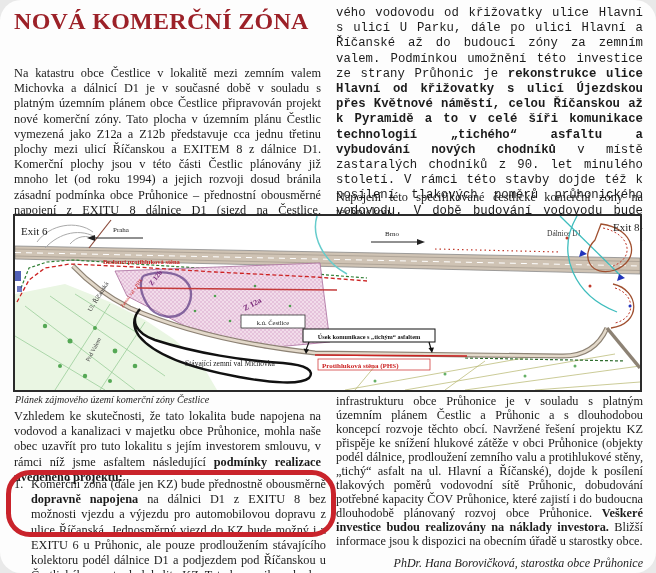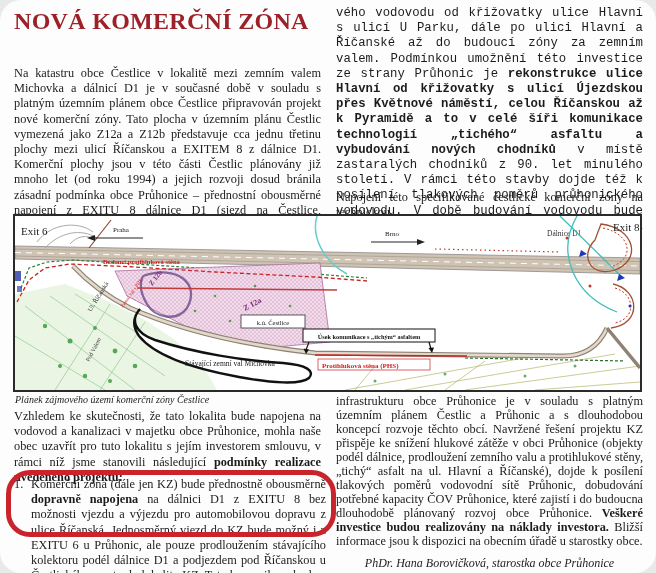--- a/index.html
+++ b/index.html
@@ -12,21 +12,21 @@
   .b{font-weight:bold;}
   #lcol1{left:14px;top:66px;}
   #rcol1{left:336px;top:6px;font-family:Liberation Mono, monospace;}
   #rcol2{left:336px;top:190px;}
   #caption{left:15px;top:394px;font-size:10px;font-style:italic;color:#222;}
   #lcol2{left:14px;top:409px;}
   #item1{left:14px;top:477px;width:312px;display:flex;}
   #item1 .num{width:17px;font-size:12.3px;line-height:15.2px;flex:0 0 auto;}
   #item1 .itxt{flex:1;font-size:12.3px;line-height:15.2px;text-align:justify;}
   #rcol3{left:336px;top:394px;line-height:14px;}
-  #signature{left:336px;top:556px;width:307px;font-size:12px;font-style:italic;text-align:center;color:#222;}
+  #signature{left:336px;top:556px;width:307px;font-size:12px;font-style:italic;text-align:right;color:#222;}
   #red-oval{left:6px;top:470px;width:320px;height:57px;border:5px solid #c9232b;
             border-radius:24px;pointer-events:none;z-index:5;}
   #map-frame{left:13px;top:214px;width:629px;height:178px;border:2px solid #2a2a2a;background:#ffffff;box-sizing:border-box;}
   #map-frame svg{display:block;}
   text{font-family:"Liberation Serif","DejaVu Serif",serif;}
 </style>
 </head>
 <body>
 
 <div id="page">
@@ -185,21 +185,21 @@
       </g>
       <text x="598" y="15" font-size="11" fill="#222">Exit 8</text>
 
       <rect x="0" y="55" width="6" height="10" fill="#3344aa" opacity="0.85"></rect>
       <rect x="2" y="70" width="5" height="6" fill="#3344aa" opacity="0.7"></rect>
     </svg>
   </div>
 
   <div id="caption" class="abs">Plánek zájmového území komerční zóny Čestlice</div>
 
-  <div id="lcol2" class="abs col"><span>Vzhledem ke skutečnosti, že tato lokalita bude napojena na vodovod a kanalizaci v majetku obce Průhonice, mohla naše obec uzavřít pro tuto lokalitu s jejím investorem smlouvu, v rámci níž jsme stanovili následující </span><span class="b">podmínky realizace uvedeného projektu:</span></div>
+  <div id="lcol2" class="abs col"><span>Vzhledem ke skutečnosti, že tato lokalita bude napojena na vodovod a kanalizaci v majetku obce Průhonice, mohla naše obec uzavřít pro tuto lokalitu s jejím investorem smlouvu, v rámci níž jsme asfaltem následující </span><span class="b">podmínky realizace uvedeného projektu:</span></div>
 
   <div id="item1" class="abs">
     <span class="num">1.</span>
     <div class="itxt"><span>Komerční zóna (dále jen KZ) bude přednostně obousměrně </span><span class="b">dopravně napojena</span><span> na dálnici D1 z EXITU 8 bez možnosti vjezdu a výjezdu pro automobilovou dopravu z ulice Říčanská. Jednosměrný vjezd do KZ bude možný i z EXITU 6 u Průhonic, ale pouze prodloužením stávajícího kolektoru podél dálnice D1 a podjezdem pod Říčanskou u Čestlického mostu do lokality KZ. Tato komunikace bude z pohledu od Průhonic „schována“ za</span></div>
   </div>
   <div id="red-oval" class="abs"></div>
 
   <div id="rcol3" class="abs col"><span>infrastrukturu obce Průhonice je v souladu s platným územním plánem Čestlic a Průhonic a s dlouhodobou koncepcí rozvoje těchto obcí. Navržené řešení projektu KZ přispěje ke snížení hlukové zátěže v obci Průhonice (objekty podél dálnice, prodloužení zemního valu a protihlukové stěny, „tichý“ asfalt na ul. Hlavní a Říčanské), dojde k posílení tlakových poměrů vodovodní sítě Průhonic, dobudování potřebné kapacity ČOV Průhonice, které zajistí i do budoucna dlouhodobě plánovaný rozvoj obce Průhonice. </span><span class="b">Veškeré investice budou realizovány na náklady investora.</span><span> Bližší informace jsou k dispozici na obecním úřadě u starostky obce.</span></div>
 
   <div id="signature" class="abs">PhDr. Hana Borovičková, starostka obce Průhonice</div>

